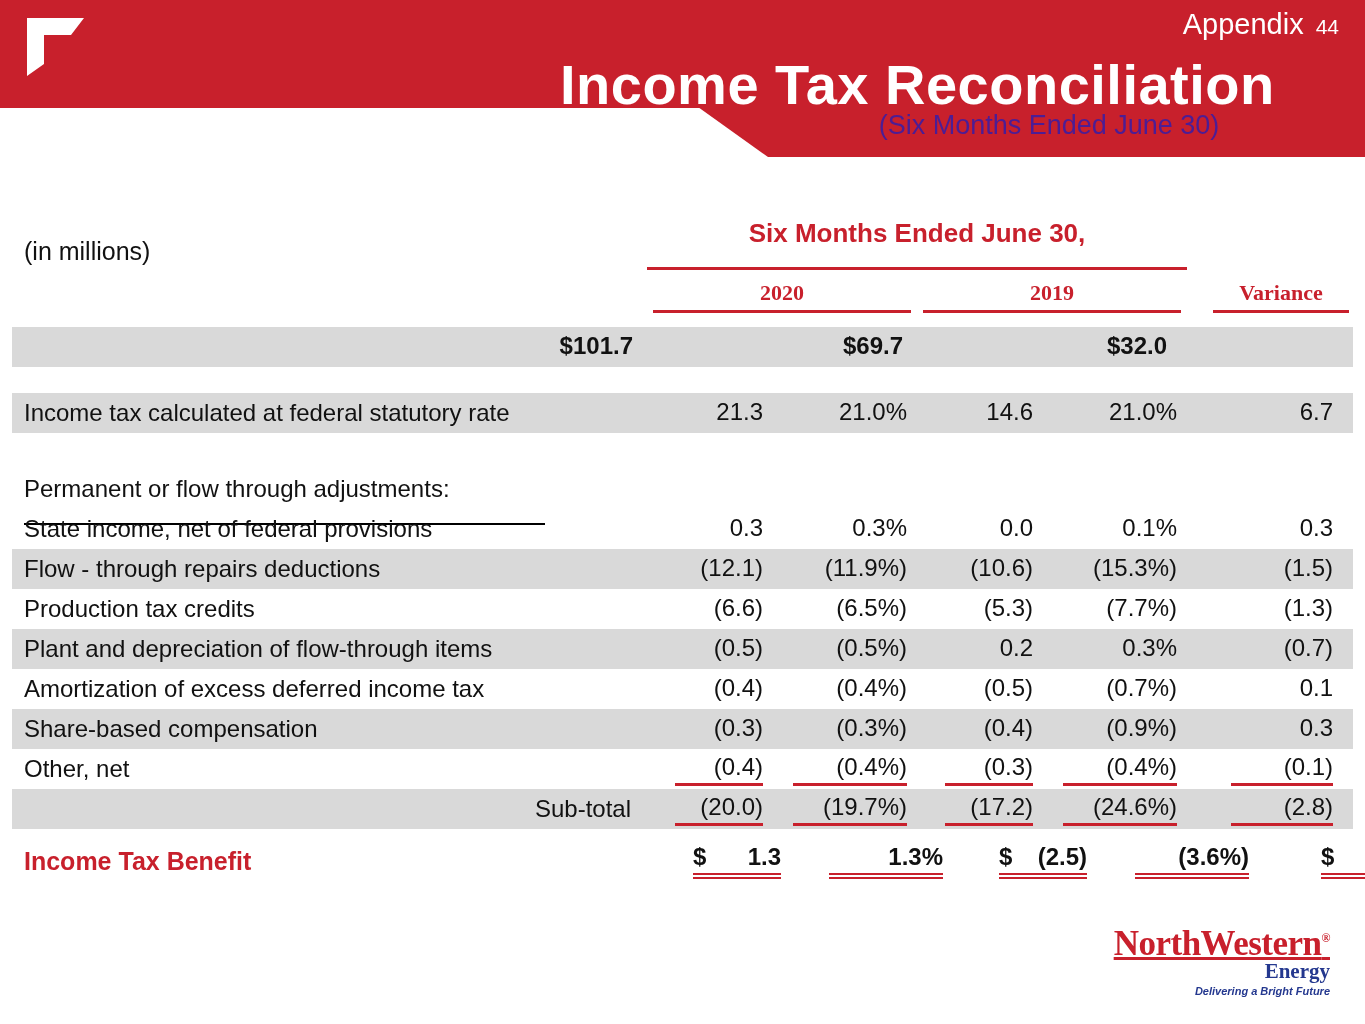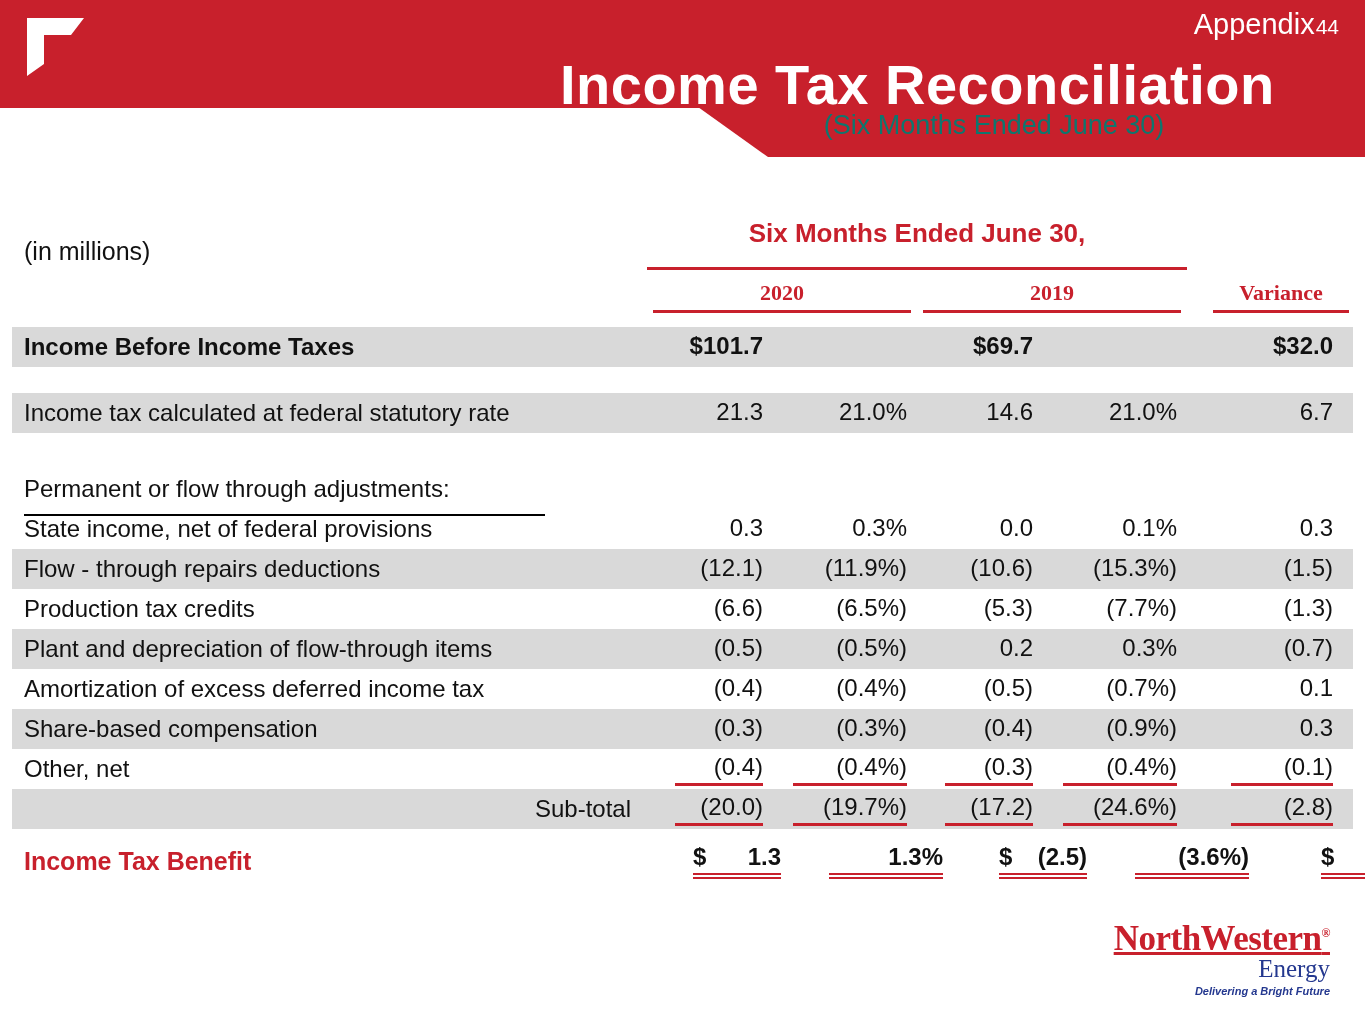--- a/index.html
+++ b/index.html
@@ -12,27 +12,27 @@
   html,body{width:1365px;height:1024px;}
   body{
     position:relative;overflow:hidden;background:#fff;
     font-family:"Liberation Sans",sans-serif;color:var(--ink);
   }
 
   
   .band{position:absolute;top:0;left:0;width:1365px;height:108px;background:var(--red);}
   .band-ext{position:absolute;top:107px;right:0;width:675px;height:50px;background:var(--red);
     clip-path:polygon(8px 0,100% 0,100% 100%,78px 100%);}
-  .appendix{position:absolute;top:8px;right:26px;color:#fff;display:flex;align-items:baseline;gap:1px;margin-left:47px;}
+  .appendix{position:absolute;top:8px;right:26px;color:#fff;display:flex;align-items:baseline;gap:12px;margin-left:47px;}
   .appendix .ap{font-size:29px;font-weight:400;}
   .appendix .pg{font-size:21px;}
   .slide-title{position:absolute;top:52px;left:560px;width:740px;text-align:left;
     color:#fff;font-size:56px;font-weight:700;letter-spacing:.5px;}
-  .slide-subtitle{position:absolute;top:110px;left:724px;width:540px;text-align:center;
-    color:#0f766e;font-size:27px;}
+  .slide-subtitle{position:absolute;top:110px;left:779px;width:540px;text-align:center;
+    color:#4c1d95;font-size:27px;}
   .logo-mark{position:absolute;top:14px;left:26px;width:62px;height:64px;}
 
   
   .table-wrap{position:absolute;top:218px;left:12px;width:1341px;font-size:24px;}
   .grid{display:grid;grid-template-columns:635px 130px 140px 130px 140px 166px;}
   .ghead .units{font-size:25px;padding-left:12px;align-self:end;padding-bottom:4px;}
   .ghead .span-period{grid-column:2/6;text-align:center;color:var(--red);font-weight:bold;
     font-size:26px;border-bottom:3px solid var(--red);padding-bottom:18px;}
   .chead{margin-top:10px;align-items:end;}
   .chead .h{color:var(--red);font-weight:bold;font-size:22px;text-align:center;
@@ -43,40 +43,40 @@
 
   #table-rows{margin-top:14px;}
   .row{align-items:center;}
   .row.data{height:40px;}
   .row.section{height:42px;align-items:end;padding-bottom:6px;}
   .row.shaded{background:var(--gray);}
   .row.bold{font-weight:bold;}
   .label{padding-left:12px;white-space:nowrap;}
   .label-right{text-align:right;padding-right:16px;padding-left:16px;}
   .label-red{color:var(--red);font-weight:bold;font-size:25px;}
-  .section-u{border-bottom:2px solid #000;padding-right:95px;padding-bottom:12px;}
+  .section-u{border-bottom:2px solid #000;padding-right:95px;padding-bottom:21px;}
   .cell{text-align:right;white-space:nowrap;}
   .cell.a{padding-right:14px;}
   .cell.p{padding-right:10px;}
   .cell.v{padding-right:20px;}
   .inner{display:inline-flex;justify-content:flex-end;padding-bottom:2px;}
   .cell.a .inner{min-width:88px;}
   .cell.p .inner{min-width:114px;}
   .cell.v .inner{min-width:102px;}
   .inner.has-pre{justify-content:space-between;}
   .row.rule-single .inner{border-bottom:3px solid var(--red);}
   .row.rule-double .inner{border-bottom:6px double var(--red);}
   .row.total-row{height:44px;font-weight:bold;gap:18px;}
 
   
   .brand{position:absolute;right:35px;bottom:26px;text-align:right;
     font-family:"Liberation Serif",serif;line-height:1.05;}
   .brand .b1{color:var(--red);font-size:35px;font-weight:bold;letter-spacing:-.5px;text-decoration:underline;}
   .brand .reg{font-size:12px;vertical-align:super;}
-  .brand .b2{color:var(--blue);font-size:25px;font-weight:normal;margin-top:-2px;}
+  .brand .b2{color:var(--blue);font-size:21px;font-weight:bold;margin-top:-2px;}
   .brand .tag{color:var(--blue);font-size:11px;font-weight:bold;font-style:italic;
     font-family:"Liberation Sans",sans-serif;margin-top:4px;}
 </style>
 </head>
 <body>
 
 <div class="band"></div>
 <div class="band-ext"></div>
 
 <svg class="logo-mark" viewBox="0 0 62 64">
@@ -97,21 +97,20 @@
     <div class="span-period">Six Months Ended June 30,</div>
   </div>
   <div class="grid chead">
     <div></div>
     <div class="h h2020">2020</div>
     <div class="h h2019">2019</div>
     <div class="h hvar">Variance</div>
   </div>
   <div id="table-rows">
       <div class="row grid data shaded bold">
-        <div class="label">Income Before Income Taxes</div>
         <div class="cell a"><span class="inner">
             <span>$101.7</span>
           </span></div>
         <div class="cell p"><span class="inner">
             <span></span>
           </span></div>
         <div class="cell a"><span class="inner">
             <span>$69.7</span>
           </span></div>
         <div class="cell p"><span class="inner">

